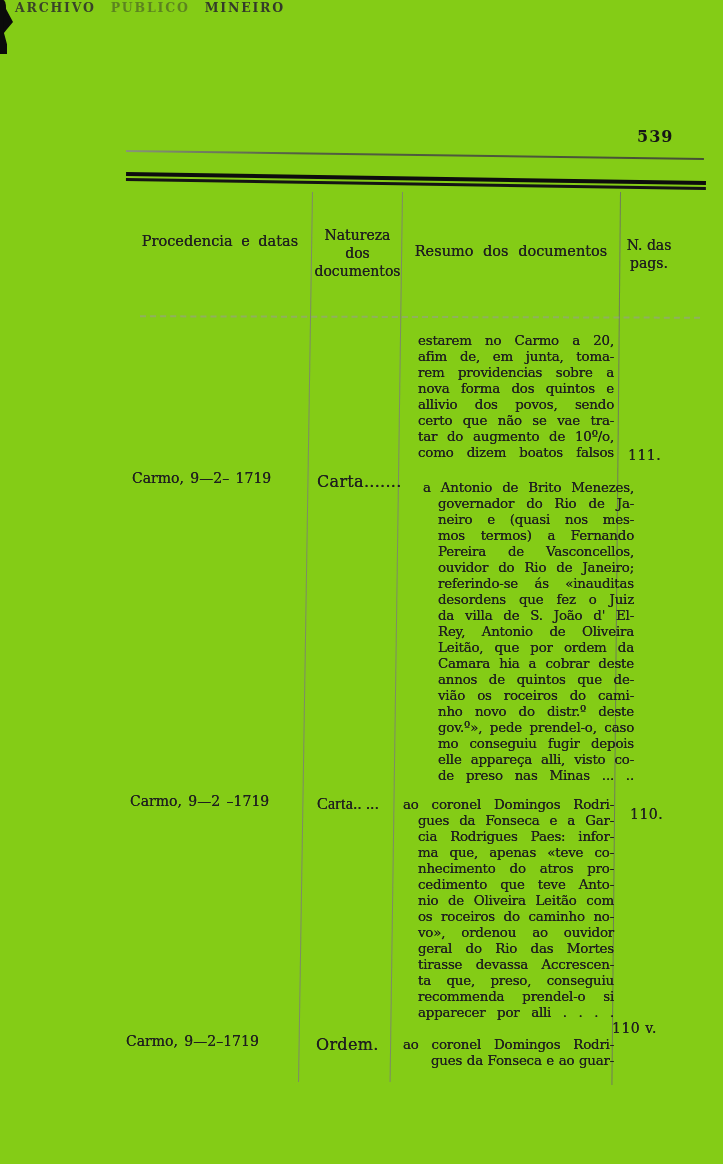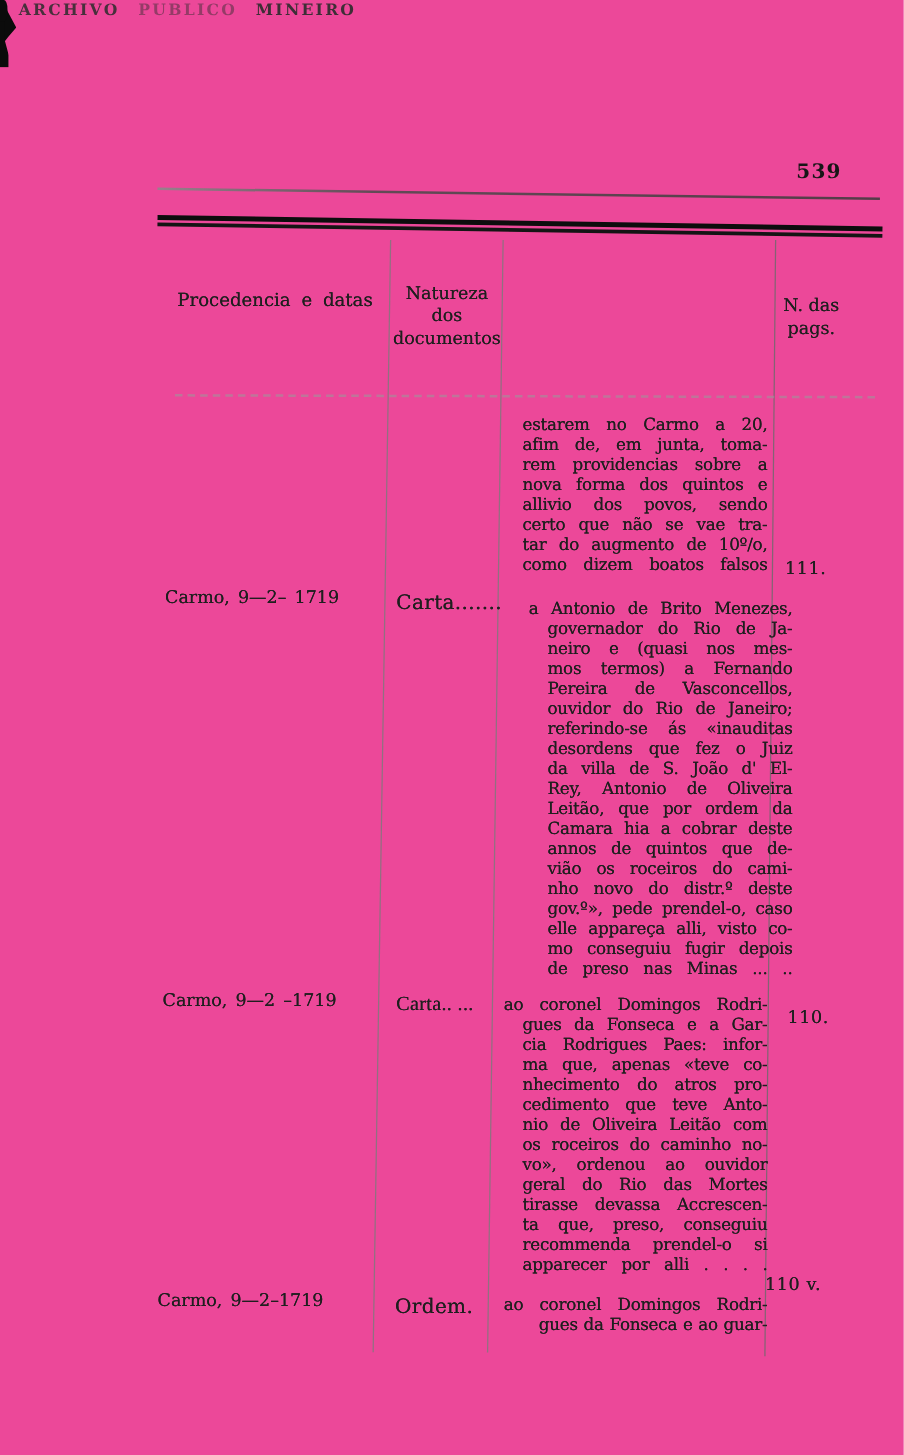--- a/index.html
+++ b/index.html
@@ -1,19 +1,19 @@
 <!DOCTYPE html>
 <html><head>
 <meta charset="utf-8">
 <style>
   html,body{margin:0;padding:0;}
   .page{
     position:relative;
     width:723px;height:1164px;
-    background:#ec4899;
+    background:#84cc16;
     font-family:"DejaVu Serif","Liberation Serif",serif;
     color:#1f1f1f;
     overflow:hidden;
   }
   .art{position:absolute;background:#0b0b0b;}
   .art1{left:0;top:72;width:13px;height:38px;clip-path:polygon(0 0,25% 10%,100% 58%,50% 78%,0 100%);}
   .art2{left:0;top:286;width:4px;height:11px;opacity:.8;border-radius:0 50% 50% 0;}
   .art3{left:0;top:393;width:7px;height:54px;clip-path:polygon(0 0,45% 0,55% 60%,100% 82%,100% 100%,0 100%);}
   .art4{left:0;top:794;width:6px;height:17px;border-radius:0 45% 45% 0;}
   .running-head{
@@ -92,20 +92,21 @@
   <div class="vrule v1"></div>
   <div class="vrule v2"></div>
   <div class="vrule v3"></div>
 
   <div class="colhead ch1">Procedencia e datas</div>
   <div class="colhead ch2">
       <div class="hline first">Natureza</div>
       <div class="hline">dos</div>
       <div class="hline">documentos</div>
     </div>
+  <div class="colhead ch3">Resumo dos documentos</div>
   <div class="colhead ch4">
       <div class="hline first">N. das</div>
       <div class="hline">pags.</div>
     </div>
 
   <div class="dashed-sep"></div>
 
   <div class="resumo flush" style="left:418px;top:333px;width:196px;">
       <div class="tline first">estarem no Carmo a 20,</div>
       <div class="tline">afim de, em junta, toma-</div>
@@ -130,22 +131,22 @@
       <div class="tline">referindo-se ás «inauditas</div>
       <div class="tline">desordens que fez o Juiz</div>
       <div class="tline">da villa de S. João d' El-</div>
       <div class="tline">Rey, Antonio de Oliveira</div>
       <div class="tline">Leitão, que por ordem da</div>
       <div class="tline">Camara hia a cobrar deste</div>
       <div class="tline">annos de quintos que de-</div>
       <div class="tline">vião os roceiros do cami-</div>
       <div class="tline">nho novo do distr.º deste</div>
       <div class="tline">gov.º», pede prendel-o, caso</div>
+      <div class="tline">mo conseguiu fugir depois</div>
       <div class="tline">elle appareça alli, visto co-</div>
-      <div class="tline">mo conseguiu fugir depois</div>
       <div class="tline">de preso nas Minas ... ..</div>
     </div>
   <div class="pref" style="left:630px;top:758px;margin-top:48px;">110.</div>
 
   <div class="proc" style="left:130px;top:793px;">Carmo, 9—2 –1719</div>
   <div class="nat" style="left:317px;top:795px;font-family:Liberation Serif, serif;">Carta.. ...</div>
   <div class="resumo" style="left:403px;top:797px;width:211px;">
       <div class="tline first">ao coronel Domingos Rodri-</div>
       <div class="tline">gues da Fonseca e a Gar-</div>
       <div class="tline">cia Rodrigues Paes: infor-</div>

